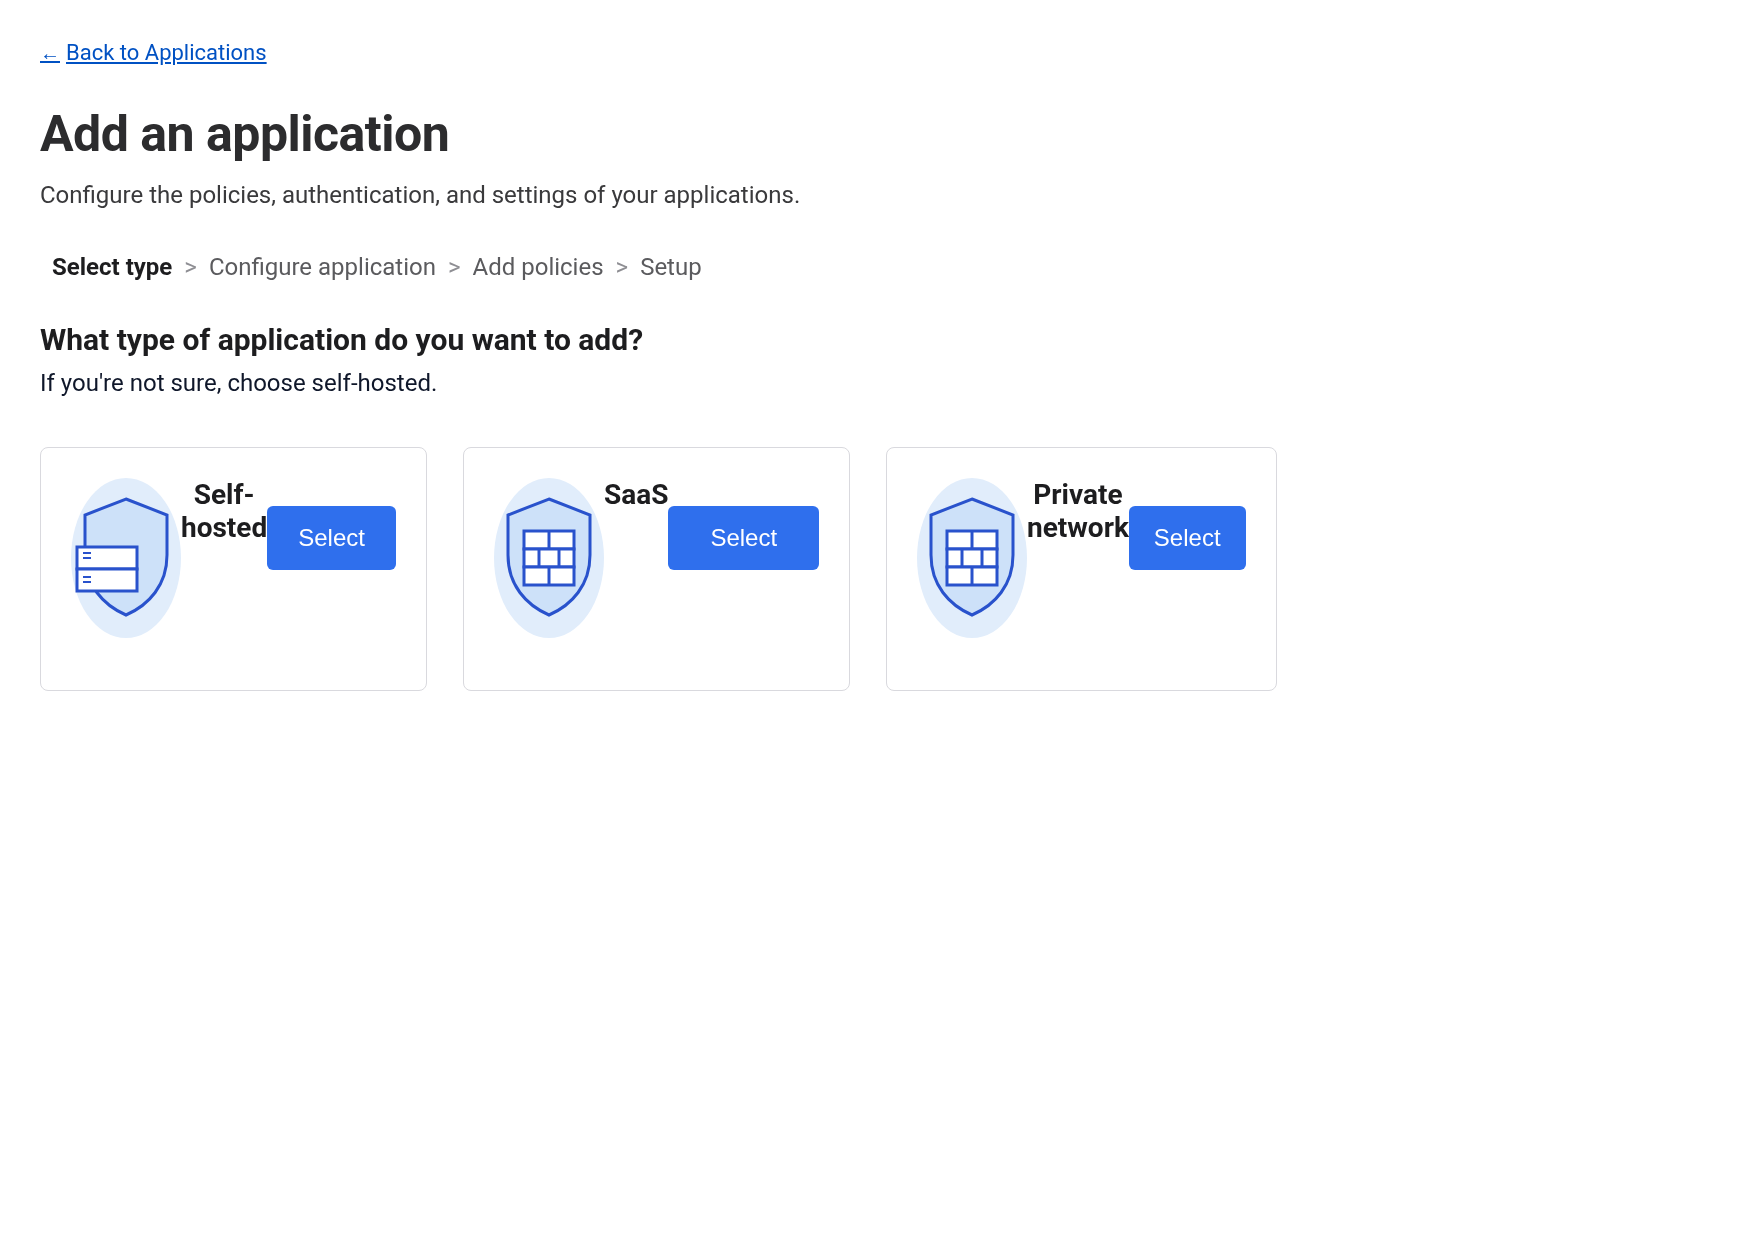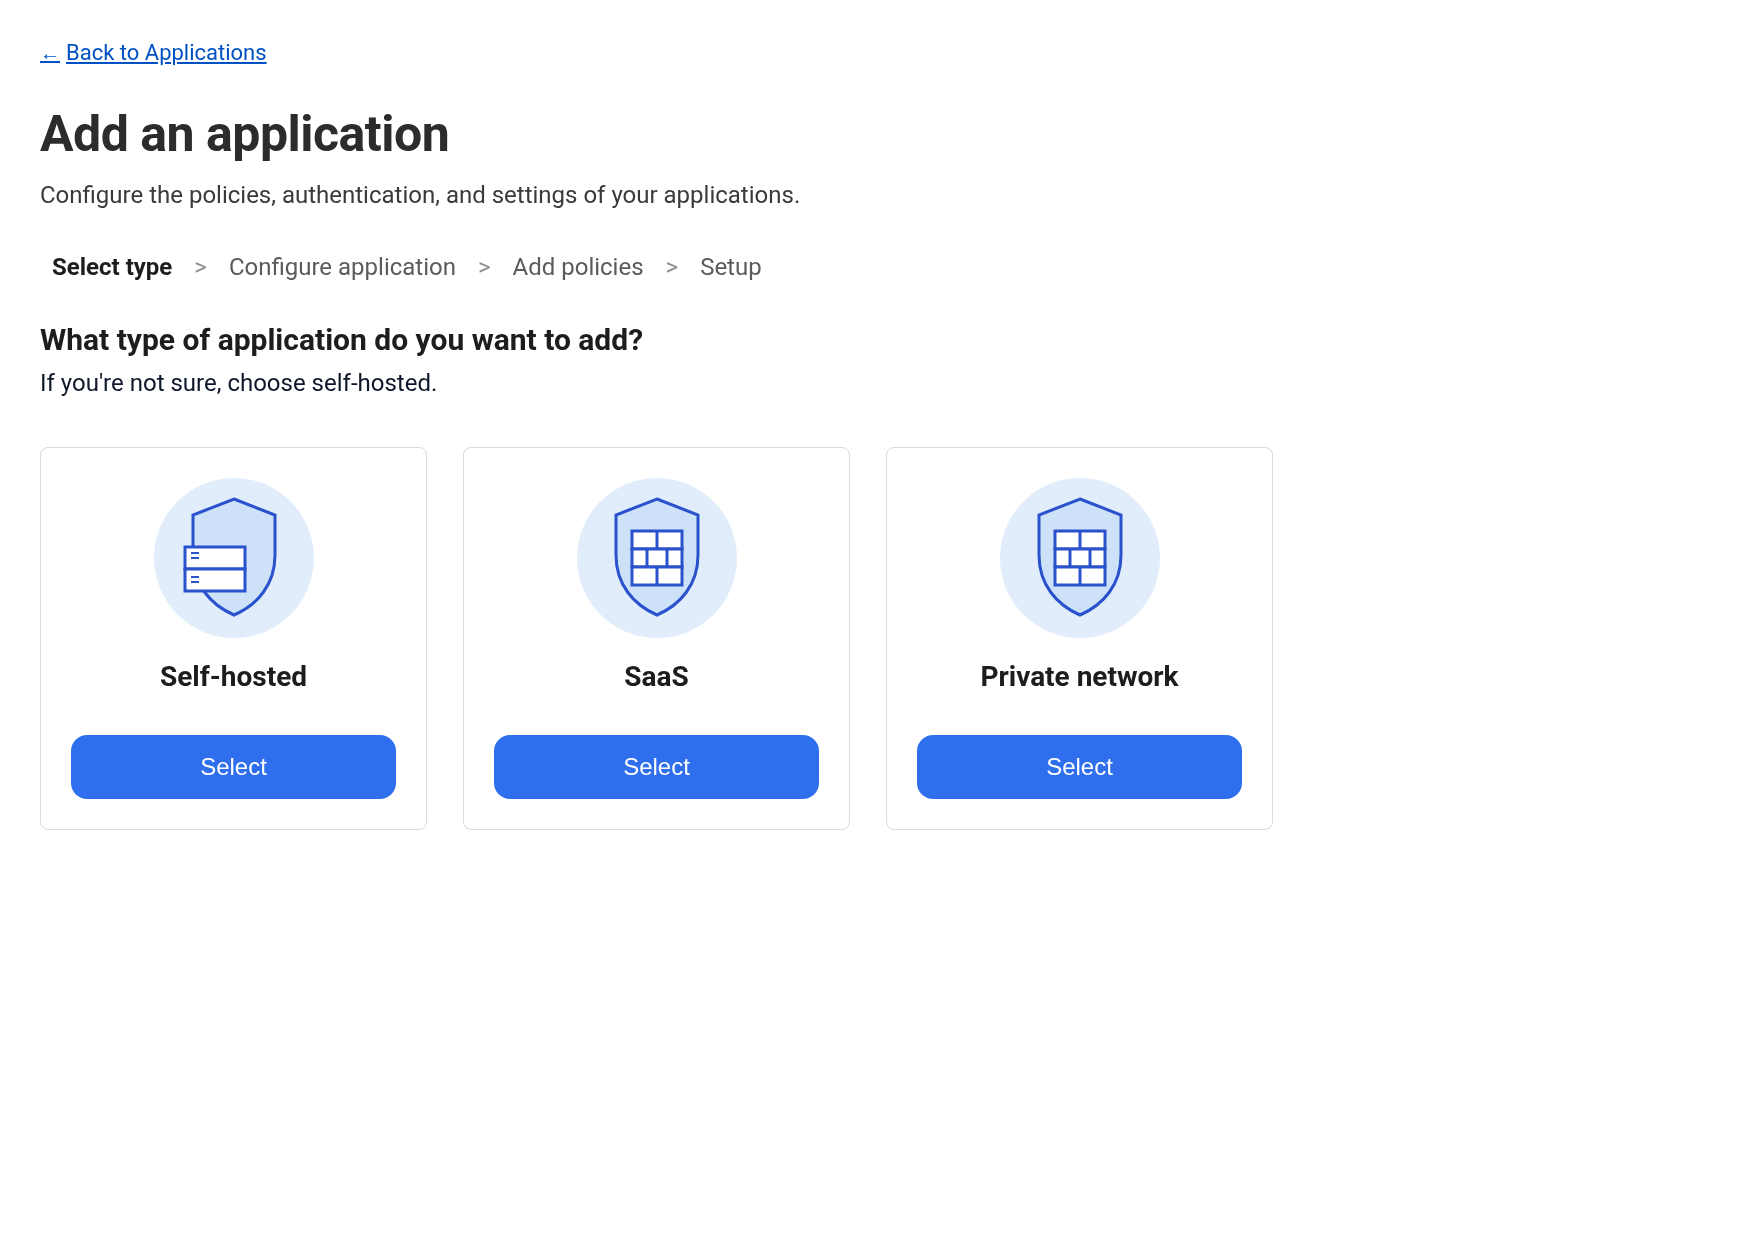--- a/index.html
+++ b/index.html
@@ -35,21 +35,21 @@
   }
   .page-subtitle {
     font-size: 24px;
     color: #3a3a3c;
     margin-top: 18px;
     font-weight: 400;
   }
   .breadcrumb {
     display: flex;
     align-items: center;
-    gap: 22px;
+    gap: 12px;
     margin-top: 44px;
     font-size: 24px;
     color: #5b5b5e;
     padding-left: 12px;
   }
   .breadcrumb .step {
     cursor: default;
   }
   .breadcrumb .step.active {
     color: #1d1d1f;
@@ -73,22 +73,22 @@
     display: flex;
     gap: 36px;
     margin-top: 50px;
   }
   .card {
     flex: 0 0 387px;
     border: 1px solid #d9d9de;
     border-radius: 8px;
     padding: 30px 30px 30px 30px;
     display: flex;
-    flex-direction: column;
-    align-items: center;
+    flex-direction: row;
+    align-items: flex-start;
     text-align: center;
   }
   .card-icon-wrap {
     width: 160px;
     height: 160px;
     border-radius: 50%;
     background: #e1edfb;
     display: flex;
     align-items: center;
     justify-content: center;
@@ -109,21 +109,21 @@
     color: #3a3a3c;
     line-height: 1.4;
     min-height: 96px;
     padding: 0 6px;
   }
   .select-btn {
     width: 100%;
     background: #2f6fed;
     color: #ffffff;
     border: none;
-    border-radius: 16px;
+    border-radius: 6px;
     font-size: 24px;
     font-weight: 500;
     padding: 18px 0;
     margin-top: 28px;
     cursor: pointer;
   }
 </style>
 </head>
 <body>
 

